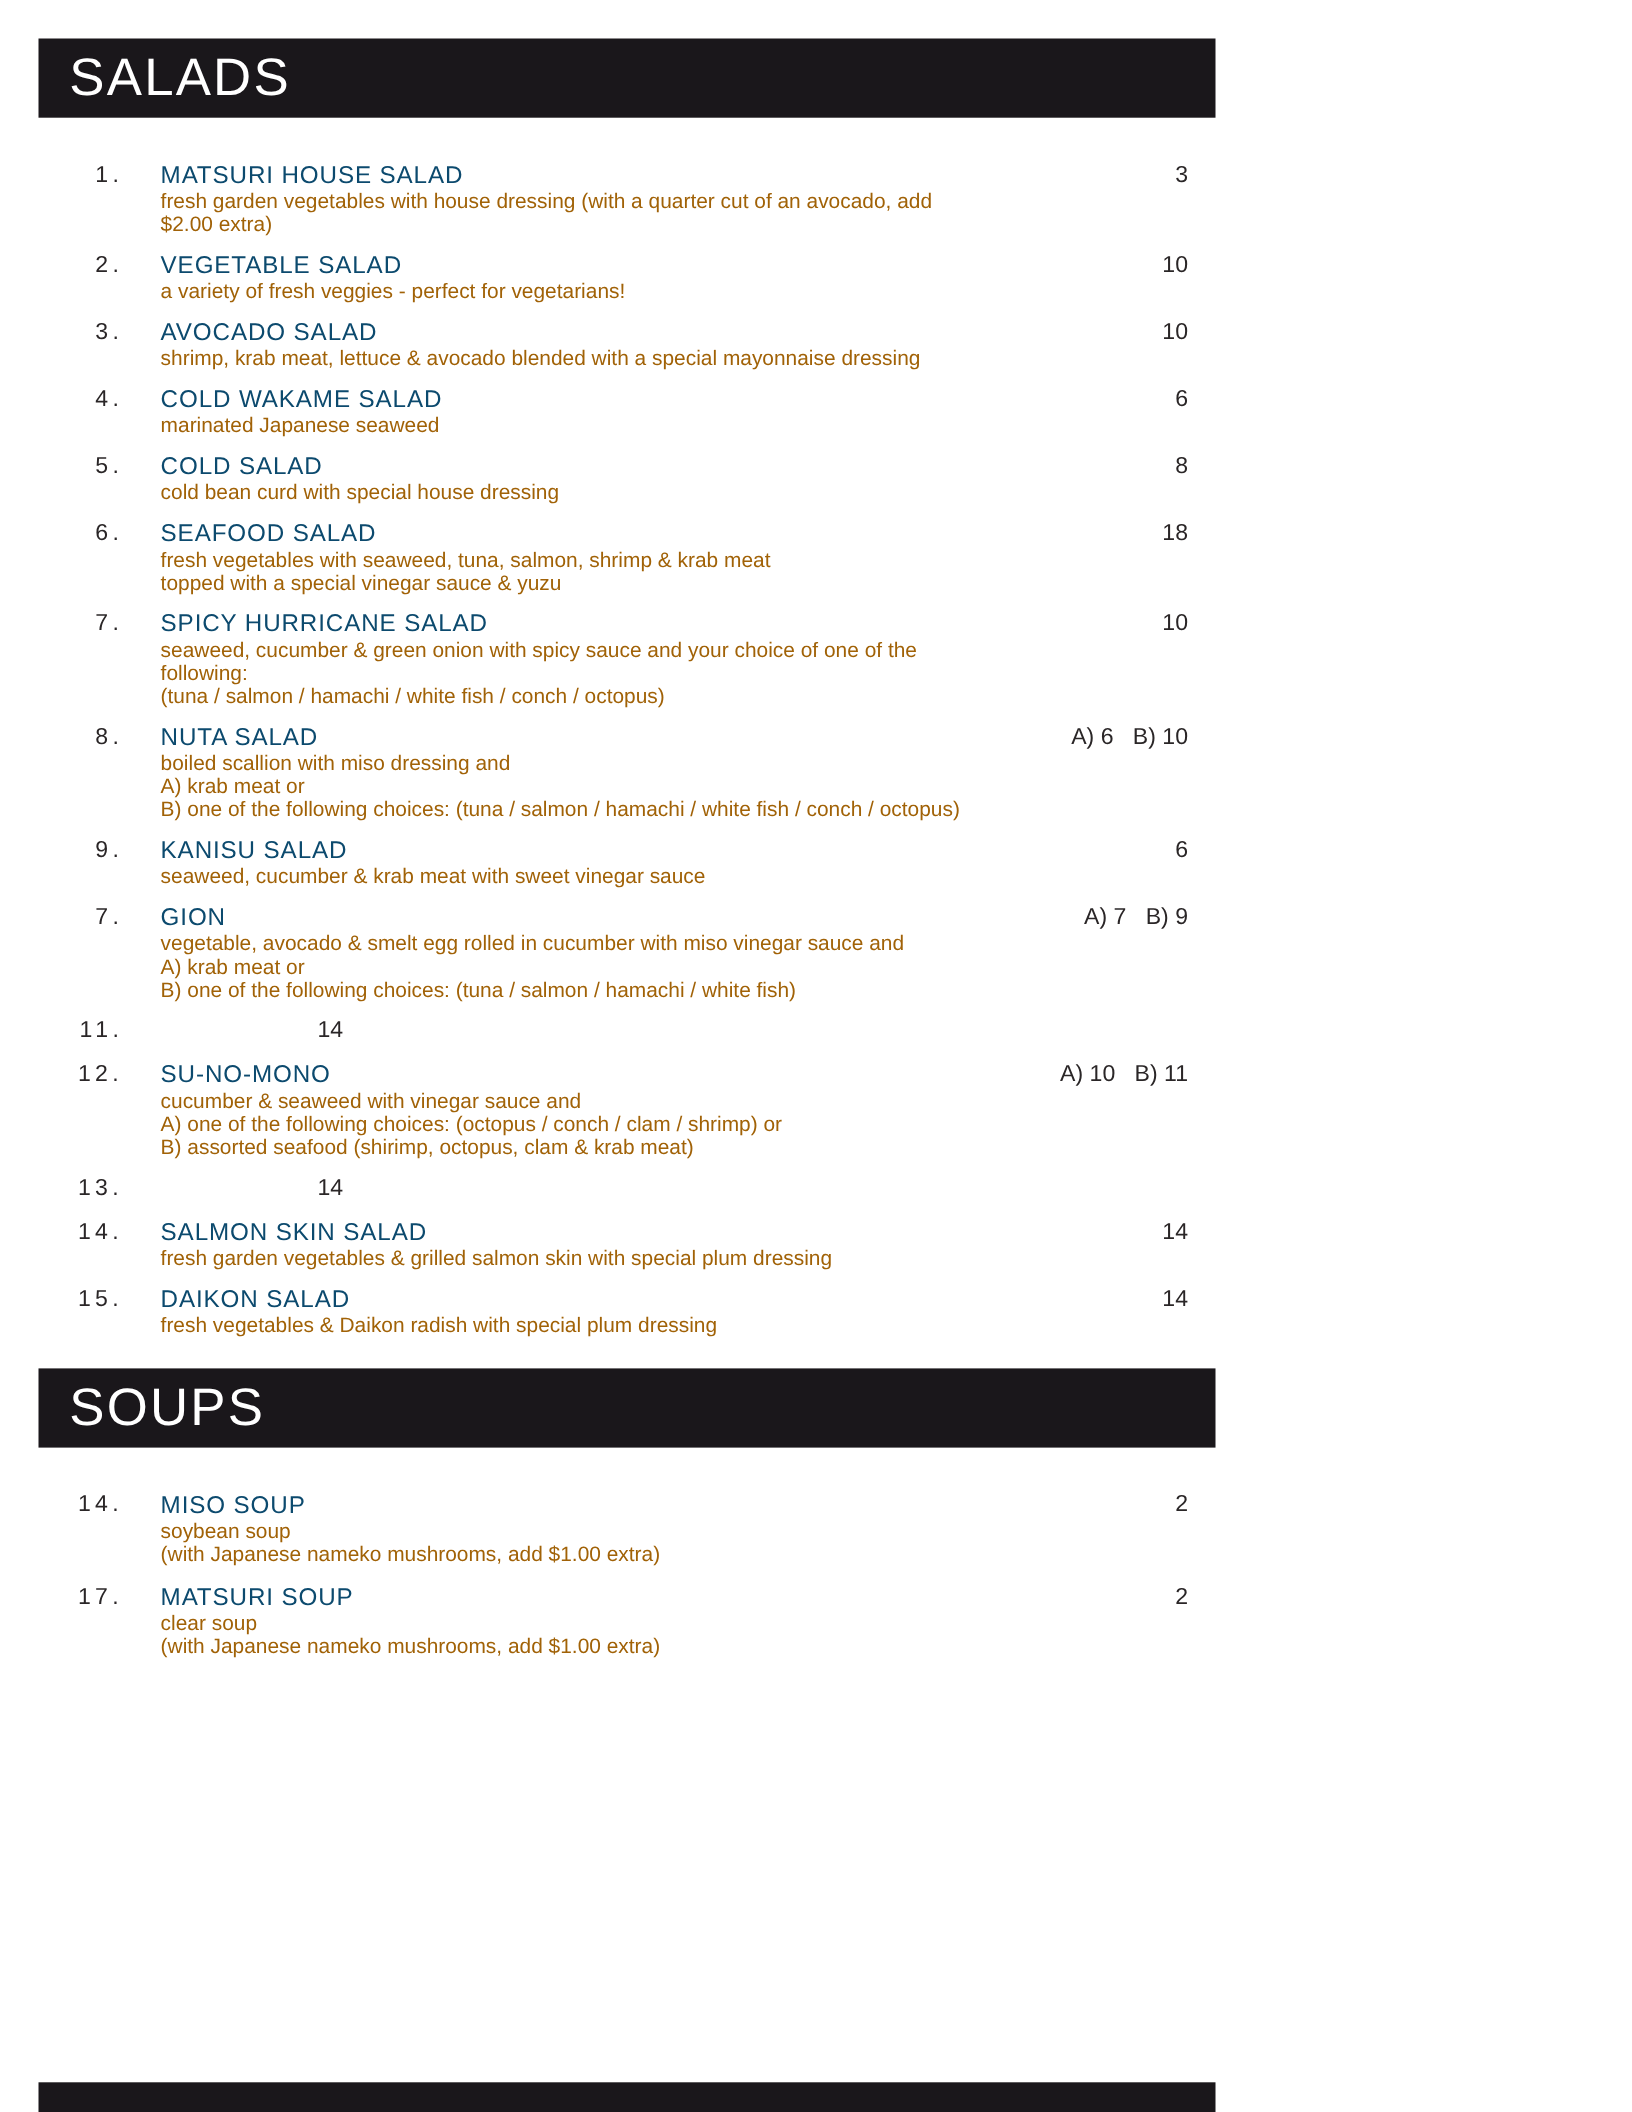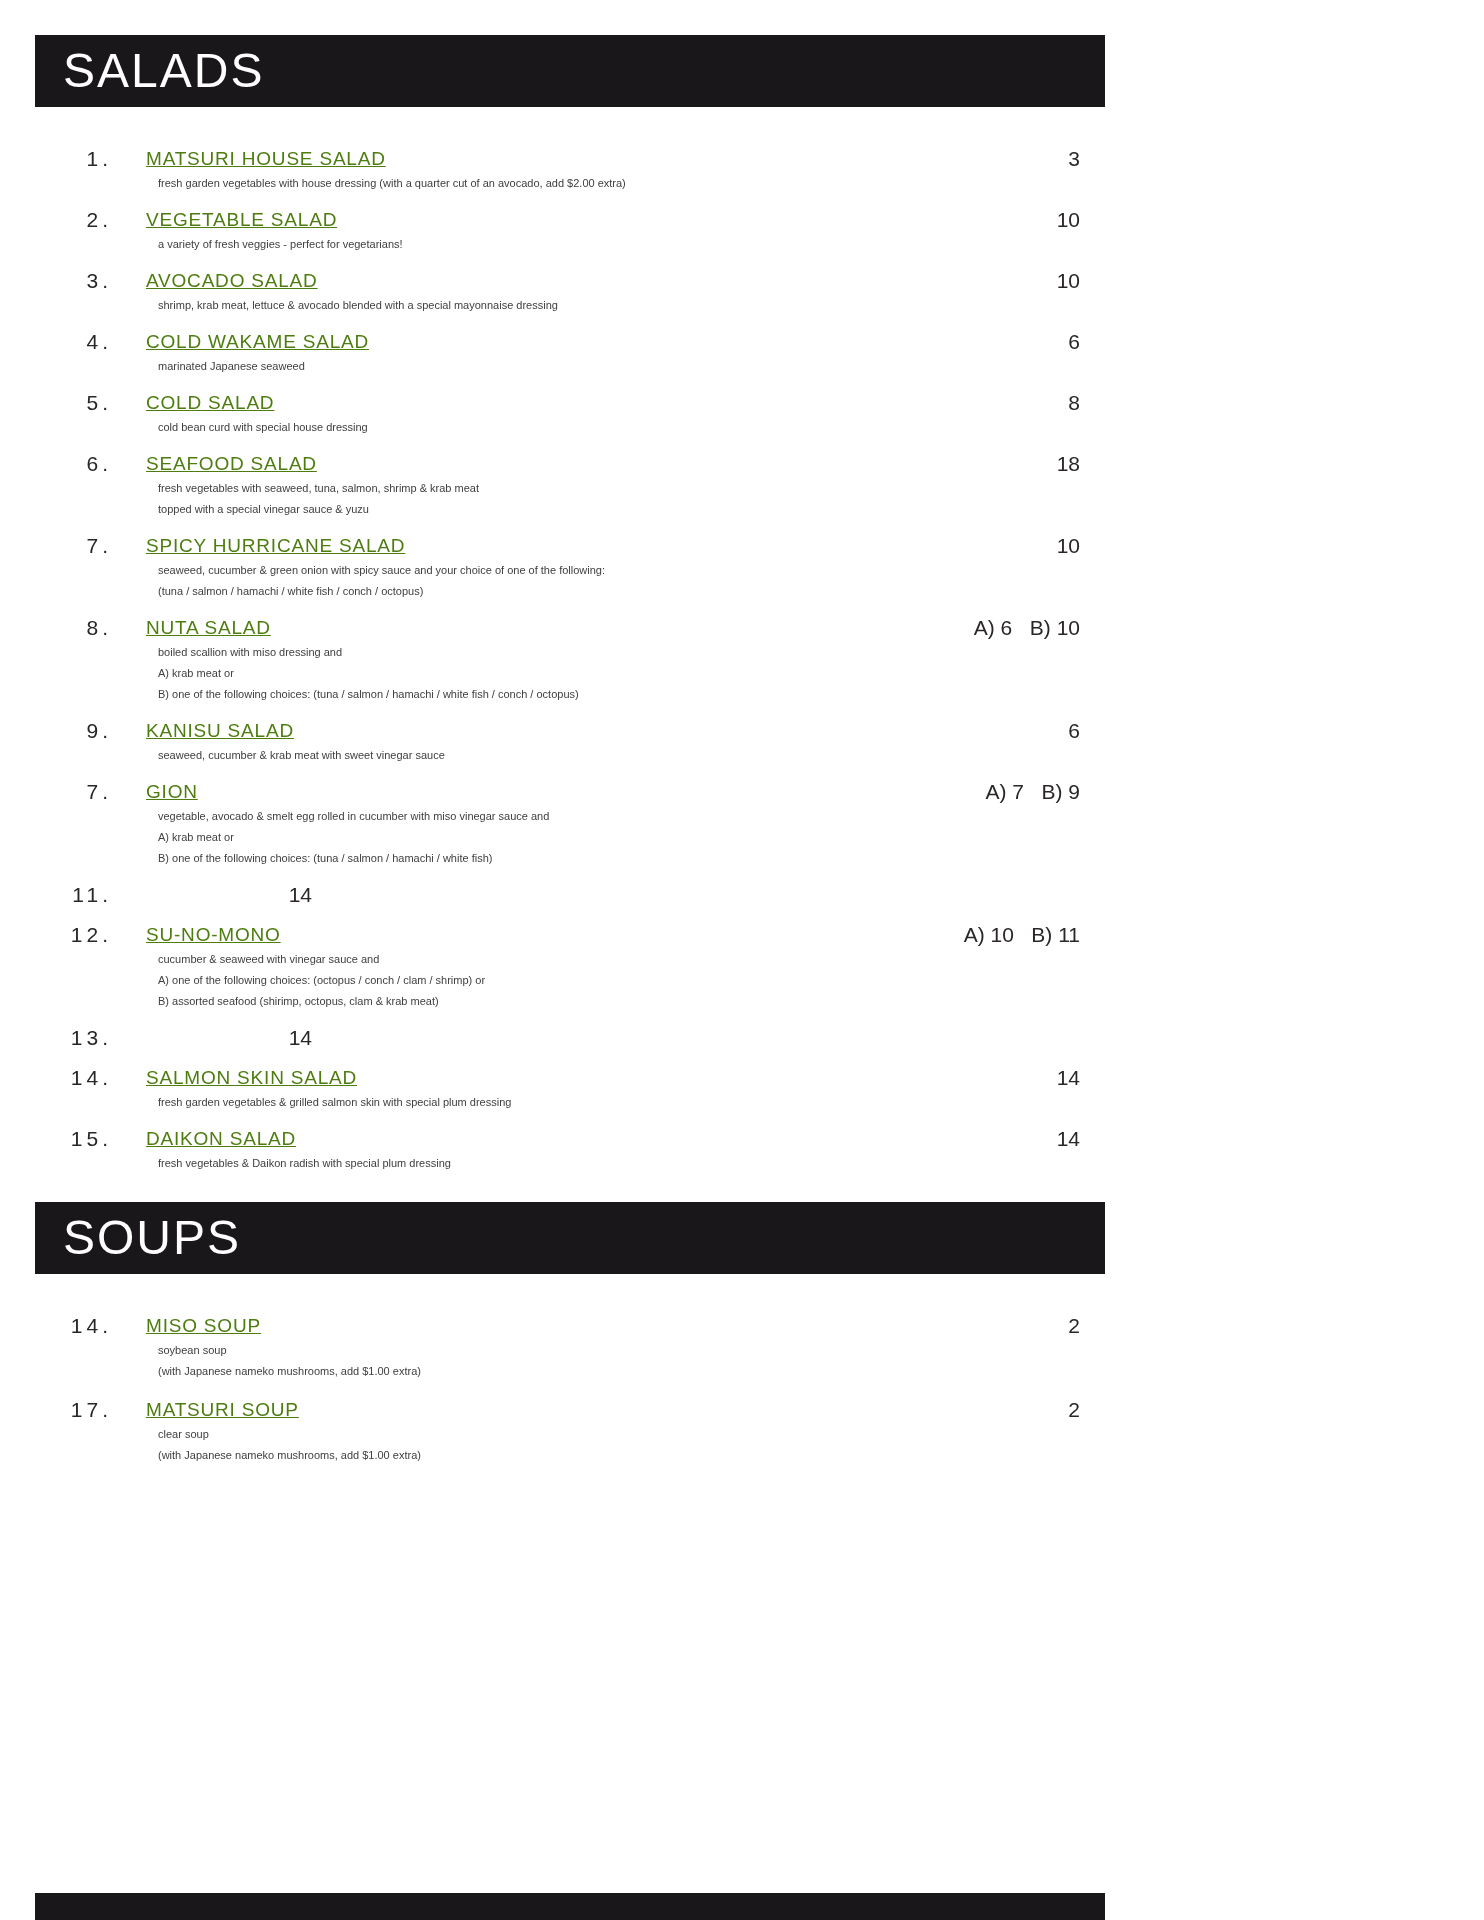--- a/index.html
+++ b/index.html
@@ -51,32 +51,30 @@
     line-height: 28px;
     flex: 0 0 auto;
     color: #2a2627;
   }
   .body {
     flex: 1 1 auto;
     margin-left: 34px;
     min-width: 0;
   }
   .name {
-    font-size: 19px;
+    font-size: 22px;
     letter-spacing: 0.8px;
     line-height: 28px;
-    color: #4d7c0f;
-    text-decoration: underline;
+    color: #0c4a6e;
   }
   .desc {
-    font-size: 11px;
+    font-size: 19px;
     line-height: 21px;
     white-space: pre-line;
-    color: #404040;
-    margin-left: 12px;
+    color: #a16207;
   }
   .price {
     width: 200px;
     flex: 0 0 auto;
     text-align: right;
     font-size: 21px;
     line-height: 28px;
     white-space: pre;
     color: #2a2627;
   }

